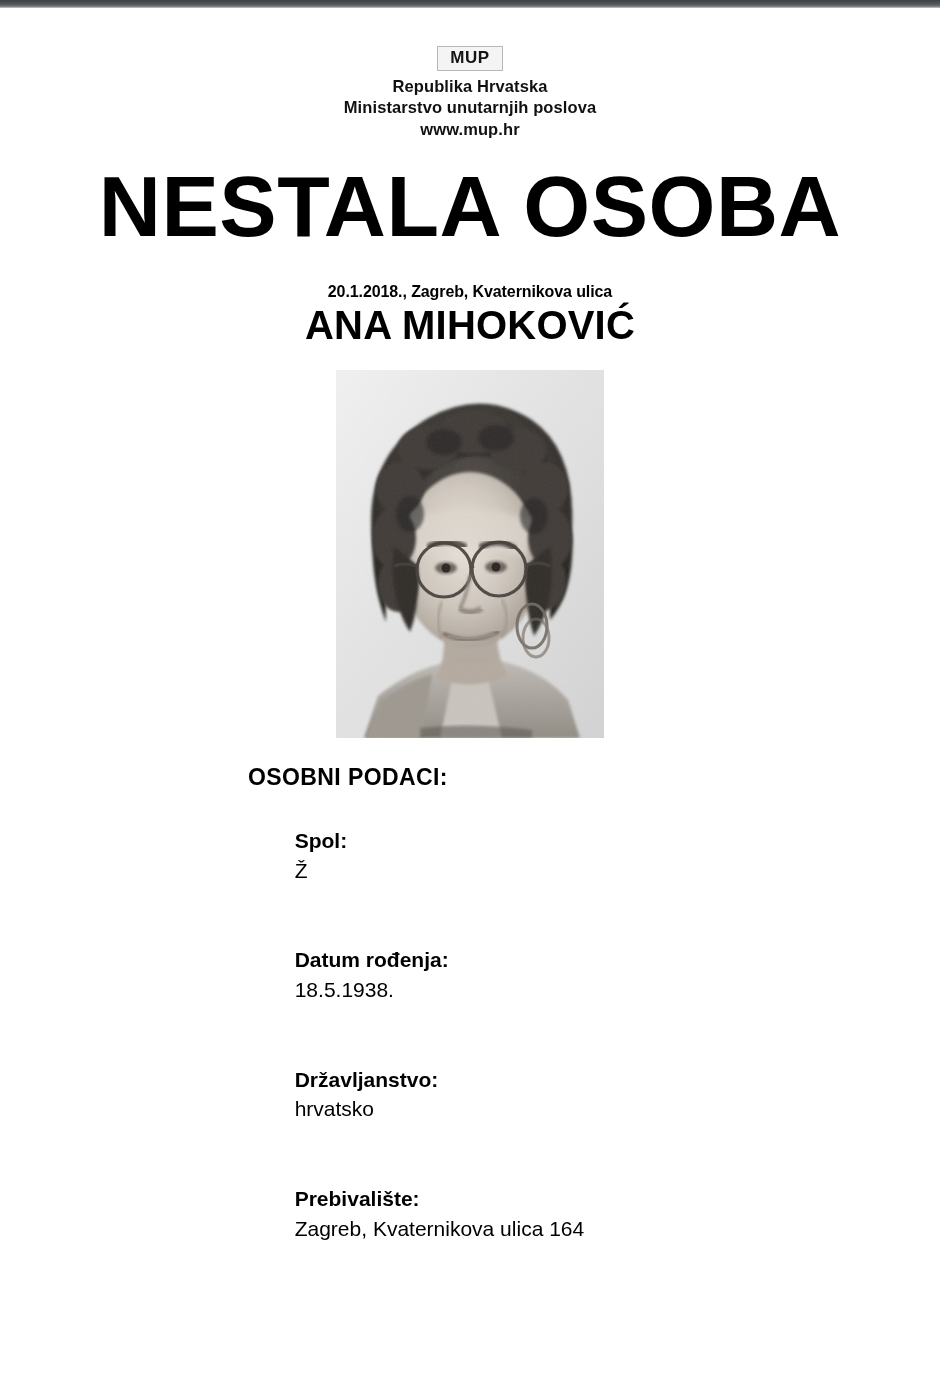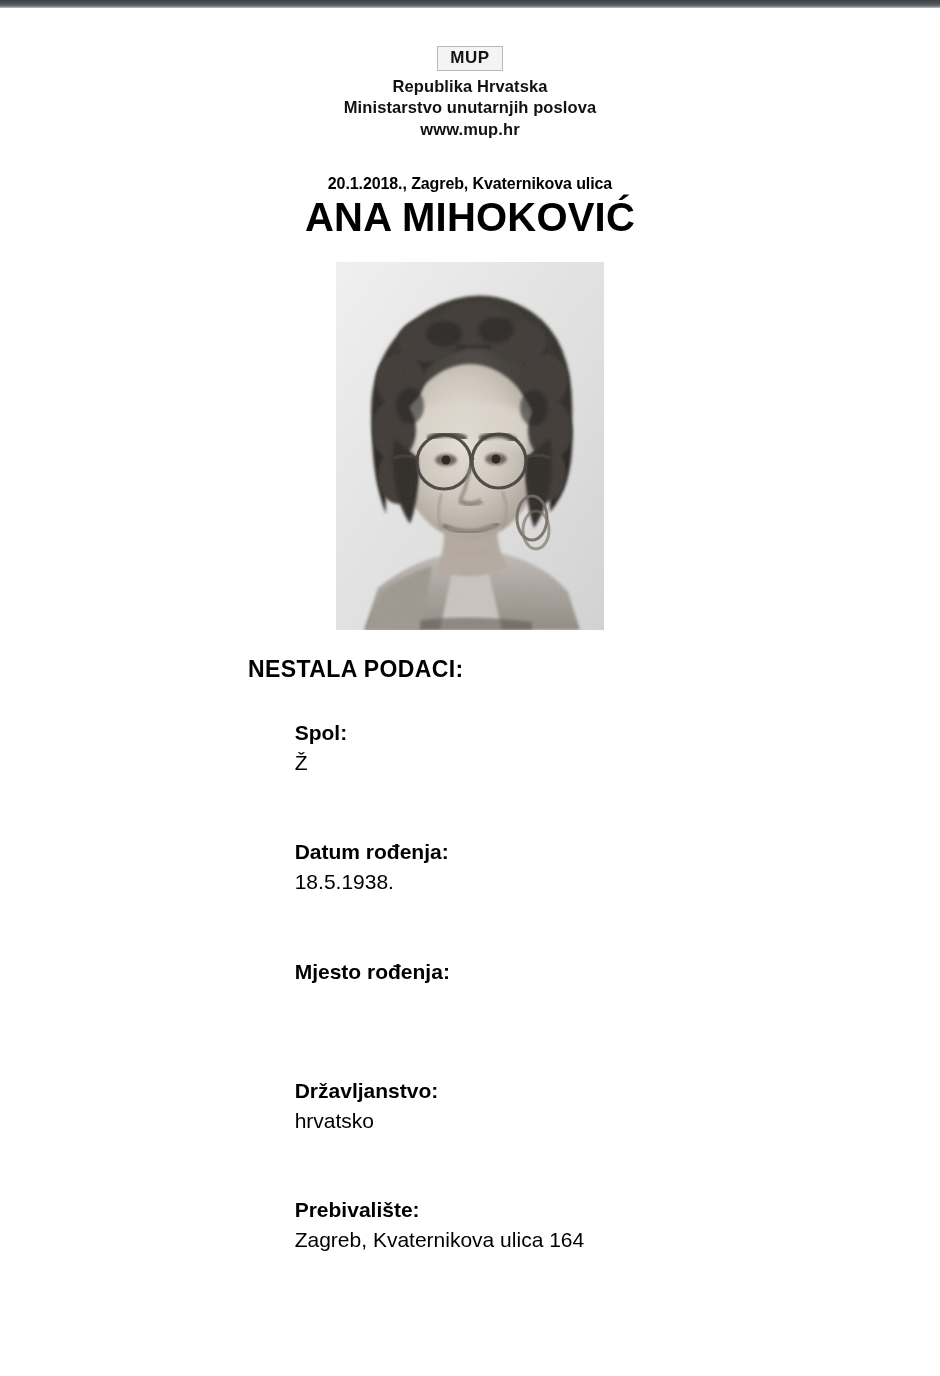--- a/index.html
+++ b/index.html
@@ -136,20 +136,21 @@
 
   <div class="masthead">
     <div class="mup-logo">MUP</div>
     <div class="masthead-lines">
       <div>Republika Hrvatska</div>
       <div>Ministarstvo unutarnjih poslova</div>
       <div>www.mup.hr</div>
     </div>
   </div>
 
+  <div class="headline">NESTALA OSOBA</div>
 
   <div class="incident">20.1.2018., Zagreb, Kvaternikova ulica</div>
   <div class="person-name">ANA MIHOKOVIĆ</div>
 
   <div class="photo-wrap">
     <div class="photo">
       <svg width="268" height="368" viewBox="0 0 268 368" xmlns="http://www.w3.org/2000/svg" role="img">
         <defs>
           <linearGradient id="bgGrad" x1="0" y1="0" x2="1" y2="1">
             <stop offset="0%" stop-color="#f2f2f2"></stop>
@@ -266,34 +267,30 @@
 
           <path d="M84 358 Q134 352 196 360 L196 368 L84 368 Z" fill="#5d5853" opacity="0.55" filter="url(#soft)"></path>
         </g>
       </svg>
     </div>
   </div>
 
   <div class="details">
 
     <div class="section">
-      <div class="section-title">NESTALA PODACI:</div>
+      <div class="section-title">OSOBNI PODACI:</div>
       <div class="field">
         <span class="label">Spol: </span>
         <span class="value">Ž</span>
       </div>
       <div class="field">
         <span class="label">Datum rođenja: </span>
         <span class="value">18.5.1938.</span>
       </div>
       <div class="field">
-        <span class="label">Mjesto rođenja: </span>
-        <span class="value"></span>
-      </div>
-      <div class="field">
         <span class="label">Državljanstvo: </span>
         <span class="value">hrvatsko</span>
       </div>
       <div class="field">
         <span class="label">Prebivalište: </span>
         <span class="value">Zagreb, Kvaternikova ulica 164</span>
       </div>
 
     </div>
 

